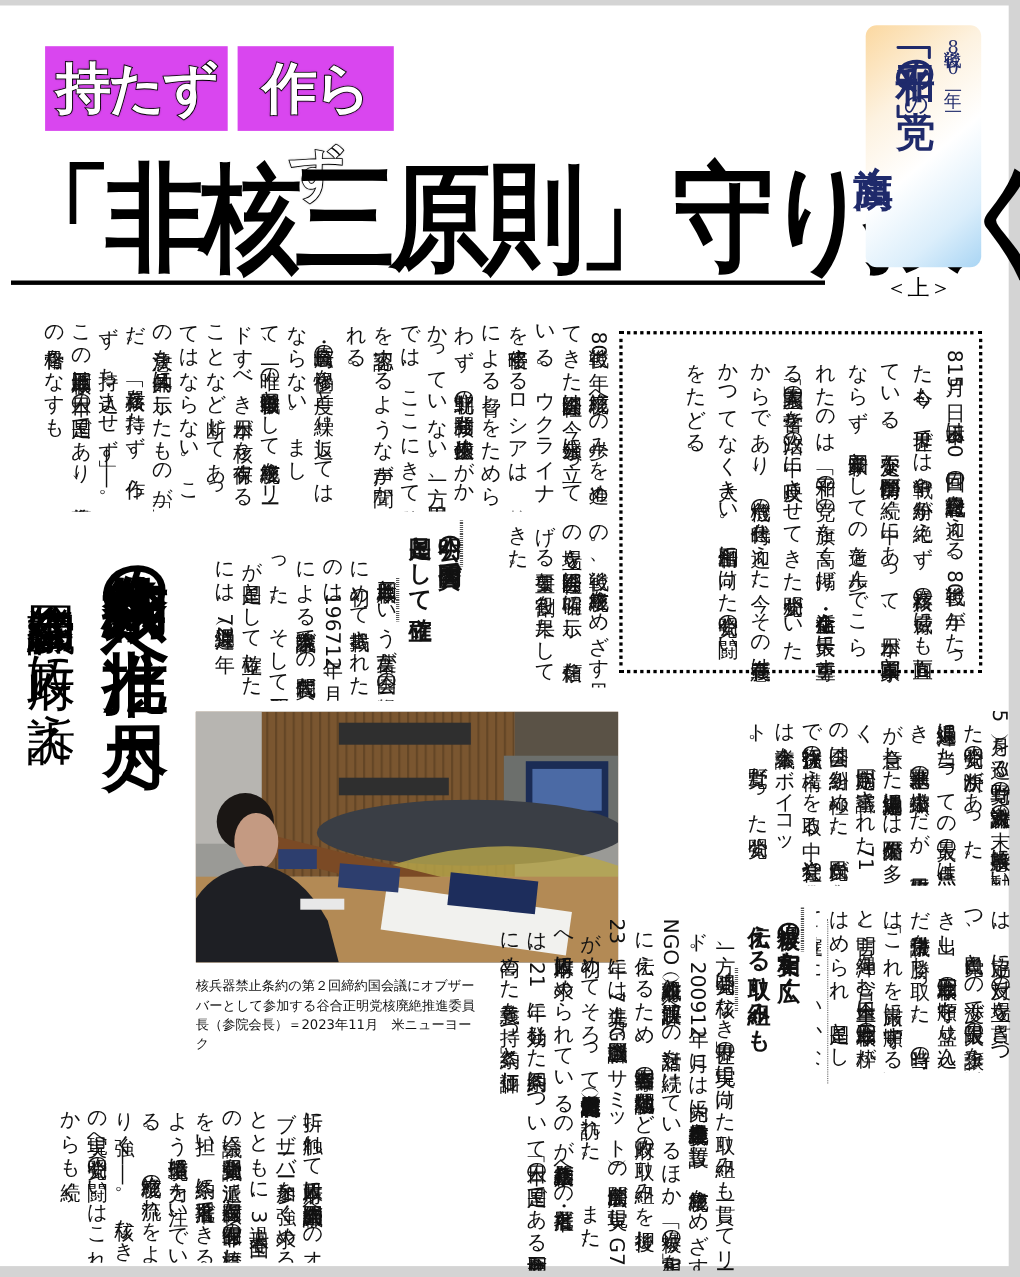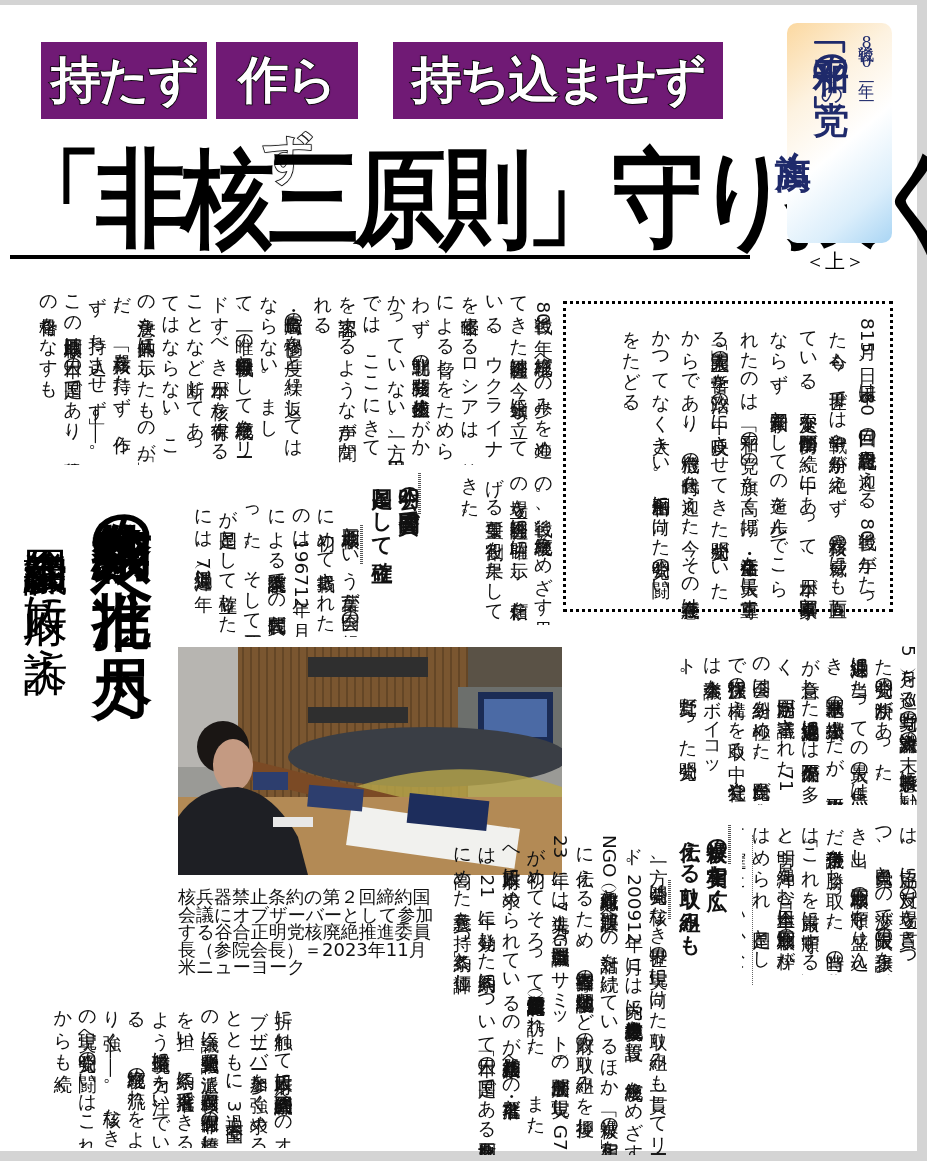--- a/index.html
+++ b/index.html
@@ -1,49 +1,48 @@
 <!DOCTYPE html>
 <html><head>
 <meta charset="utf-8">
 <style>
   html,body{margin:0;padding:0;}
   body{width:927px;height:1161px;background:#d4d4d4;font-family:"DejaVu Sans","Liberation Sans",sans-serif;overflow:hidden;}
   .page{position:absolute;left:0;top:5px;width:917px;height:1146px;background:#fff;}
   .vt{writing-mode:vertical-rl;text-orientation:upright;}
   .vtm{writing-mode:vertical-rl;}
-  .tag{position:absolute;top:37px;height:77px;background:#701a75;color:#fff;font-weight:bold;font-size:50px;line-height:77px;text-align:center;
+  .tag{position:absolute;top:37px;height:77px;background:#d946ef;color:#fff;font-weight:bold;font-size:50px;line-height:77px;text-align:center;
        -webkit-text-stroke:1.5px #000;paint-order:stroke fill;text-shadow:0 0 2px #000;letter-spacing:-2px;font-family:"DejaVu Sans",sans-serif;}
   .main-title{position:absolute;left:10px;top:125px;width:745px;height:120px;font-size:92px;font-weight:bold;line-height:120px;letter-spacing:-6px;
        transform:scaleY(1.15);transform-origin:top left;font-family:"DejaVu Sans",sans-serif;white-space:nowrap;}
   .title-rule{position:absolute;left:10px;top:250px;width:740px;height:4px;background:#000;}
   .series-box{position:absolute;left:787px;top:18px;width:105px;height:220px;border-radius:10px;
        background:linear-gradient(140deg,#fbd8a0 0%,#fdf2e0 30%,#ffffff 55%,#dbeefb 80%,#a9d5f4 100%);}
   .series-main{position:absolute;left:810px;top:30px;height:200px;font-family:"DejaVu Serif","Liberation Serif",serif;font-weight:bold;color:#1f2a6b;font-size:36px;line-height:40px;}
   .series-sub{position:absolute;left:857px;top:30px;font-family:"DejaVu Serif","Liberation Serif",serif;color:#1f2a6b;font-size:16px;line-height:18px;}
   .series-no{position:absolute;left:805px;top:243px;font-size:20px;color:#000;}
   .lead-box{position:absolute;left:563px;top:296px;width:330px;height:311px;border:3px dotted #000;box-sizing:border-box;}
   .lead-text{position:absolute;right:8px;top:14px;height:290px;font-size:18.4px;line-height:29.5px;color:#111;}
   .body{font-size:18.4px;line-height:24.5px;color:#111;}
   .col{position:absolute;overflow:hidden;}
   .subhead{position:absolute;font-weight:bold;font-size:21px;line-height:27px;color:#111;}
   .subhead-rule{position:absolute;width:3px;background:repeating-linear-gradient(#555 0 1px,#fff 1px 2px);}
   .big-head{position:absolute;font-family:"DejaVu Serif","Liberation Serif",serif;font-weight:bold;font-size:60px;line-height:70px;}
   .sub-head2{position:absolute;font-size:44px;line-height:52px;}
   .photo{position:absolute;left:178px;top:642px;width:384px;height:228px;overflow:hidden;background:#6d5236;}
-  .caption{position:absolute;left:178px;top:883px;width:260px;font-size:18px;line-height:17.5px;color:#111;}
+  .caption{position:absolute;left:178px;top:883px;width:260px;font-size:12px;line-height:17.5px;color:#111;}
   .vdots{position:absolute;width:0;border-left:1px dotted #666;}
 </style>
 </head>
 <body>
 
 <div class="page">
 
   <div class="tag" style="left:41px;width:166px;">持たず</div>
   <div class="tag" style="left:216px;width:142px;">作らず</div>
-  <div class="tag" style="left:393px;width:330px;">持ち込ませず</div>
 
   <div class="main-title">「非核三原則」守り抜く</div>
   <div class="title-rule"></div>
 
   <div class="series-box"></div>
   <div class="series-sub vt" style="top:28px;">戦後80年——</div>
   <div class="series-main vtm" style="left:812px;top:26px;">
     <span>「平和の党」</span><span style="font-size:22px;font-weight:normal;">の</span>
   </div>
   <div class="series-main vt" style="left:774px;top:120px;">旗高く</div>

